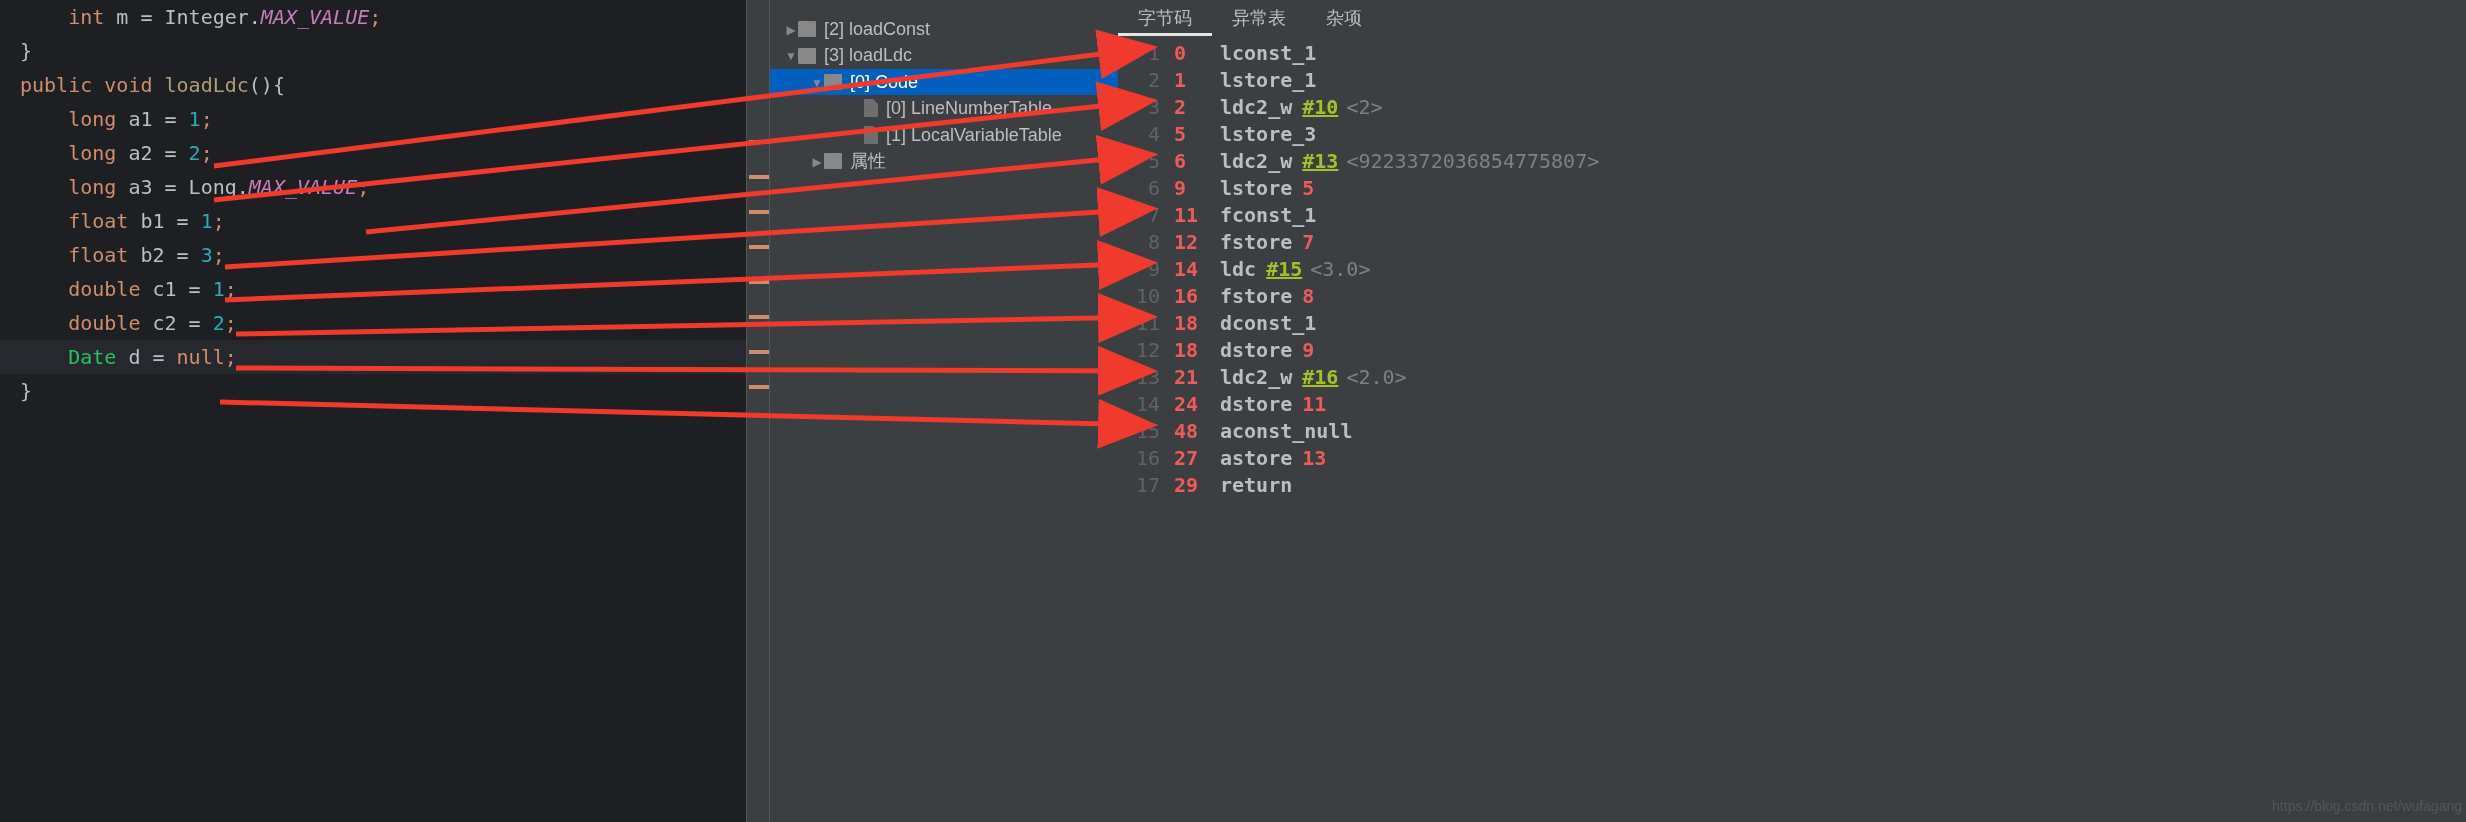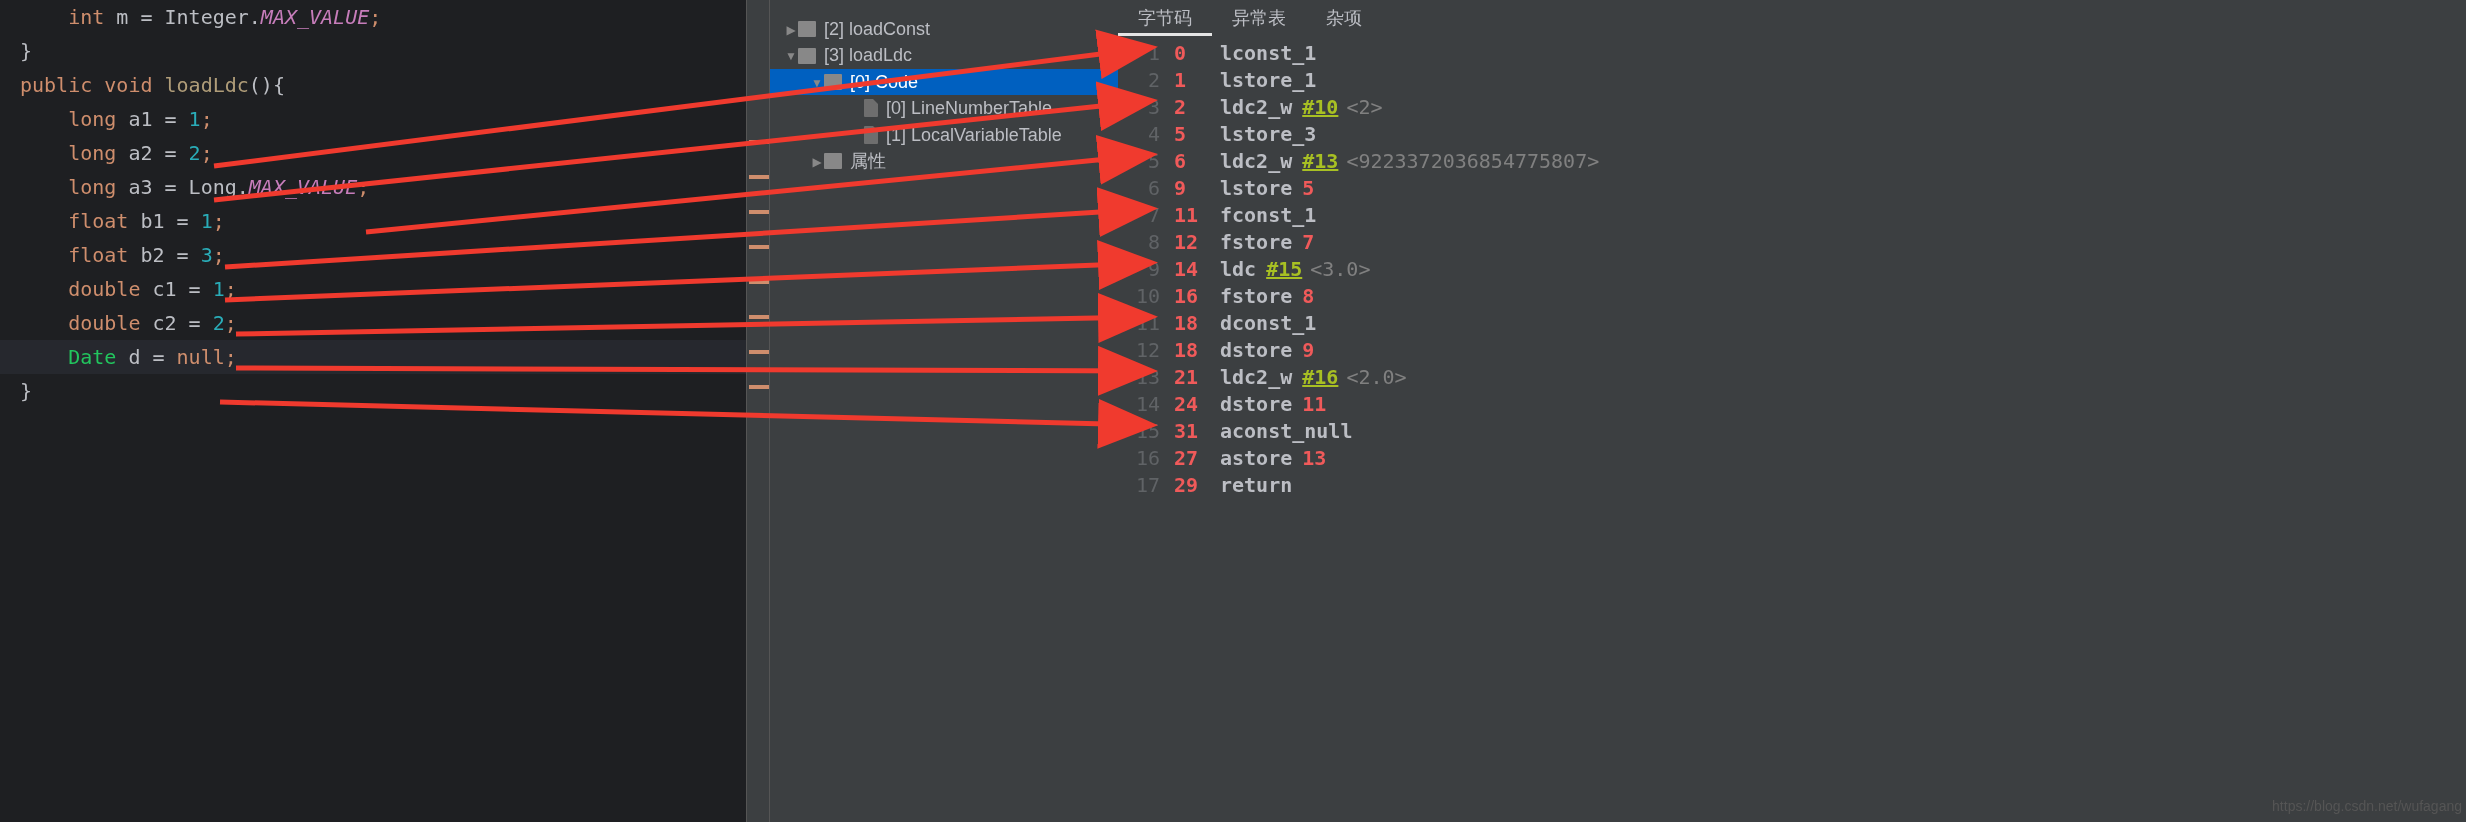--- a/index.html
+++ b/index.html
@@ -282,21 +282,21 @@
           <span class="arg-gray">&lt;2.0&gt;</span>
         </div>
         <div class="byte-line">
           <span class="ln">14</span>
           <span class="off">24</span>
           <span class="mn">dstore</span>
           <span class="arg-red">11</span>
         </div>
         <div class="byte-line">
           <span class="ln">15</span>
-          <span class="off">31</span>
+          <span class="off">48</span>
           <span class="mn">aconst_null</span>
         </div>
         <div class="byte-line">
           <span class="ln">16</span>
           <span class="off">27</span>
           <span class="mn">astore</span>
           <span class="arg-red">13</span>
         </div>
         <div class="byte-line">
           <span class="ln">17</span>

